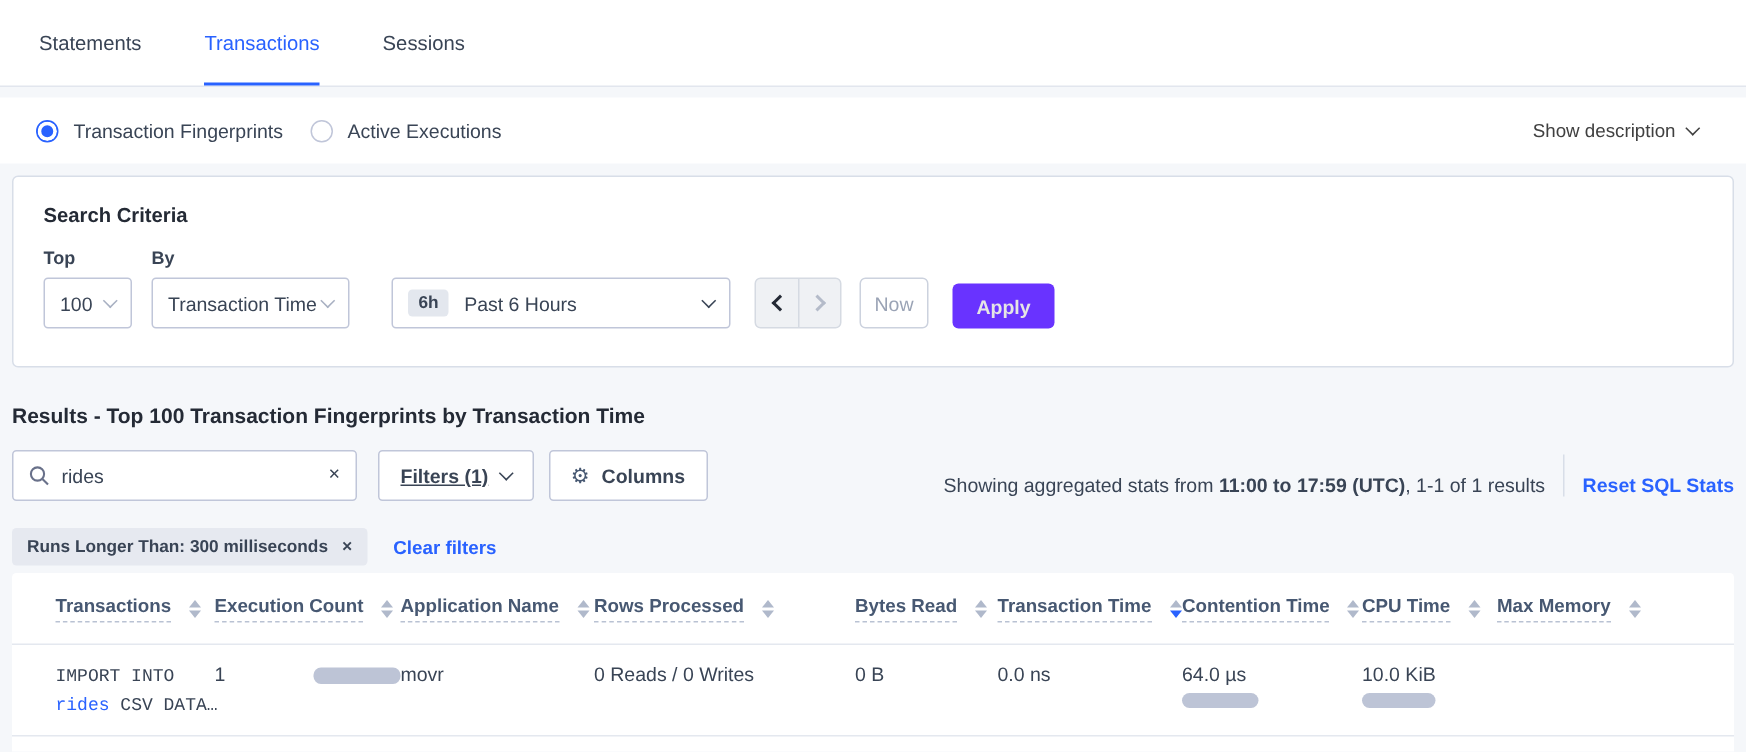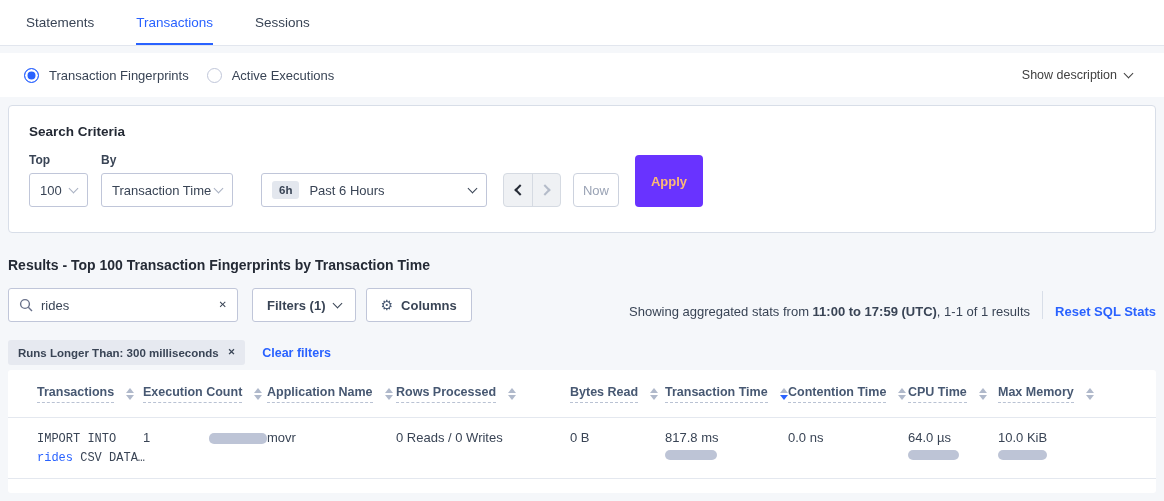--- a/index.html
+++ b/index.html
@@ -1,20 +1,20 @@
 <!DOCTYPE html>
 <html><head>
 <meta charset="utf-8">
 <style>
   * { margin:0; padding:0; box-sizing:border-box; }
   html,body { width:1164px; height:501px; overflow:hidden; background:#f5f7fa;
     font-family:"Liberation Sans", sans-serif; color:#394455; }
 
   
-  .tabs-bar { background:#fff; height:46px; display:flex; align-items:stretch;
+  .tabs-bar { background:#fff; height:58px; display:flex; align-items:stretch;
     padding-left:26px; gap:42px; border-bottom:1px solid #e2e6ee; }
   .tab { display:flex; align-items:center; font-size:13.5px; font-weight:500;
     color:#394455; cursor:pointer; border-bottom:2px solid transparent; padding-top:2px; }
   .tab.active { color:#2962ff; border-bottom-color:#2962ff; }
 
   
   .radio-bar { background:#fff; height:44px; margin-top:7px; display:flex;
     align-items:center; padding:0 32px 0 24px; }
   .radio-group { display:flex; align-items:center; gap:10px; cursor:pointer; }
   .radio-group + .radio-group { margin-left:18px; }
@@ -51,36 +51,36 @@
   .nav-group { display:flex; margin-left:16px; height:34px; border:1px solid #d5dae2;
     border-radius:4px; overflow:hidden; background:#eff1f4; }
   .nav-btn { width:28px; display:flex; align-items:center; justify-content:center;
     cursor:pointer; color:#242a35; }
   .nav-btn + .nav-btn { border-left:1px solid #d5dae2; }
   .nav-btn.disabled { color:#b4bbc9; cursor:default; }
   .nav-btn .chev { width:8px; height:8px; border-width:2px; }
   .now-btn { margin-left:12px; height:34px; width:46px; background:#fff;
     border:1px solid #ccd2de; border-radius:4px; font-size:13px; color:#9aa3b5;
     display:flex; align-items:center; justify-content:center; cursor:pointer; }
-  .apply-btn { margin-left:16px; height:52px; width:68px; background:#6933ff;
-    border:none; border-radius:4px; color:#fdba74; font-size:13px; font-weight:bold;
+  .apply-btn { margin-left:16px; height:30px; width:68px; background:#6933ff;
+    border:none; border-radius:4px; color:#e5e5e5; font-size:13px; font-weight:bold;
     display:flex; align-items:center; justify-content:center; cursor:pointer; }
 
   
   .results-heading { margin:24px 8px 0; font-size:14px; font-weight:bold; color:#242a35; }
   .controls-row { margin:15px 8px 0; display:flex; align-items:center; }
   .search-box { width:230px; height:34px; background:#fff; border:1px solid #c0c6d9;
     border-radius:3px; display:flex; align-items:center; padding:0 10px; }
   .search-box input { border:none; outline:none; flex:1; font-size:13px; color:#394455;
     margin-left:8px; font-family:"Liberation Sans", sans-serif; background:transparent; }
   .icon-x { font-size:10px; color:#394455; cursor:pointer; line-height:1; }
   .btn { height:34px; background:#fff; border:1px solid #c0c6d9; border-radius:3px;
     display:flex; align-items:center; gap:8px; padding:0 14px; font-size:13px;
     font-weight:bold; color:#394455; cursor:pointer; }
-  .btn-filters { margin-left:14px; }
+  .btn-filters { margin-left:14px;text-decoration:underline; }
   .btn-columns { margin-left:10px; }
   .gear { font-size:14px; font-weight:normal; color:#475872; }
   .stats-area { margin-left:auto; display:flex; align-items:flex-end; font-size:13px; }
   .stats-text b { font-weight:bold; }
   .vdivider { width:1px; height:28px; background:#d8dee8; margin:0 12px; }
   .reset-link { color:#2962ff; font-weight:600; font-size:13px; cursor:pointer;
     text-decoration:none; }
 
   .chip-row { margin:18px 8px 0; display:flex; align-items:center; }
   .chip { background:#e6e9f0; border-radius:3px; height:25px; display:flex;
@@ -286,24 +286,20 @@
       <div>IMPORT INTO</div>
       <div><span class="tbl-name">rides</span><span> CSV DATA…</span></div>
     </div>
     <div class="td cell-exec">
       <span>1</span>
       <span class="bar bar-exec"></span>
     </div>
     <div class="td">movr</div>
     <div class="td">0 Reads / 0 Writes</div>
     <div class="td">0 B</div>
-    <div class="td">
-      <div>817.8 ms</div>
-      <div class="bar bar-under bar-txn"></div>
-    </div>
     <div class="td">0.0 ns</div>
     <div class="td">
       <div>64.0 µs</div>
       <div class="bar bar-under bar-cpu"></div>
     </div>
     <div class="td">
       <div>10.0 KiB</div>
       <div class="bar bar-under bar-mem"></div>
     </div>
   </div>

